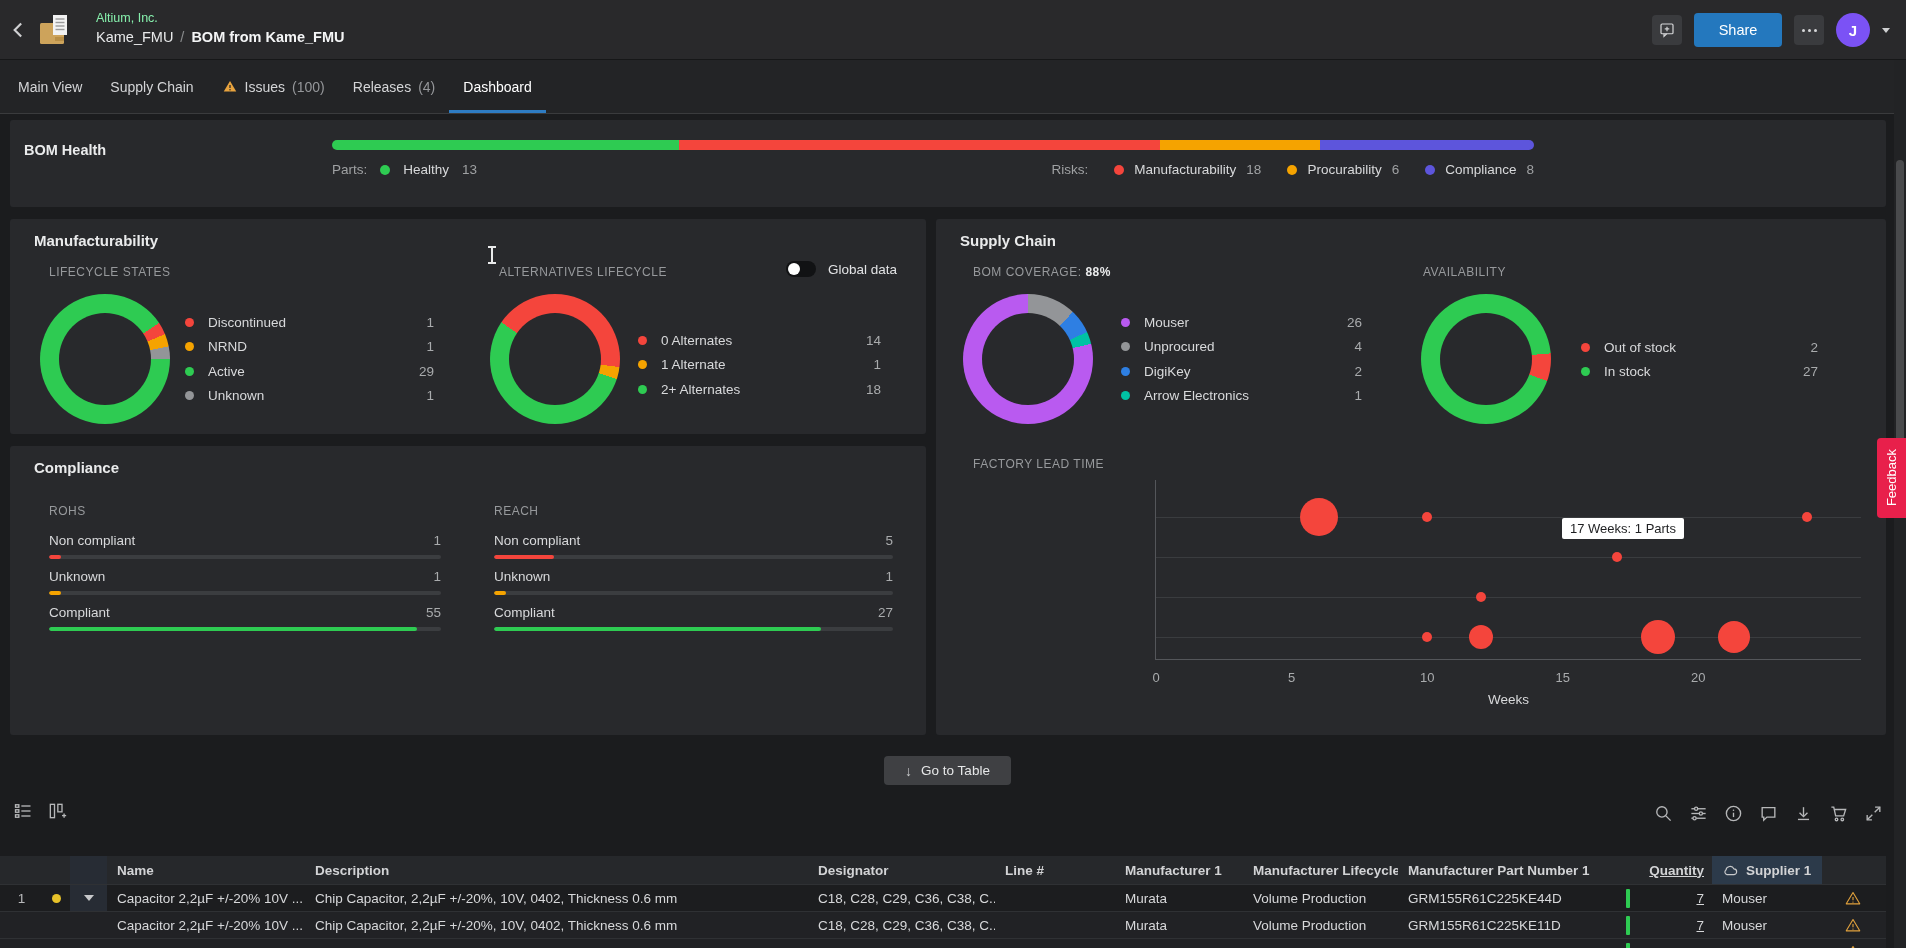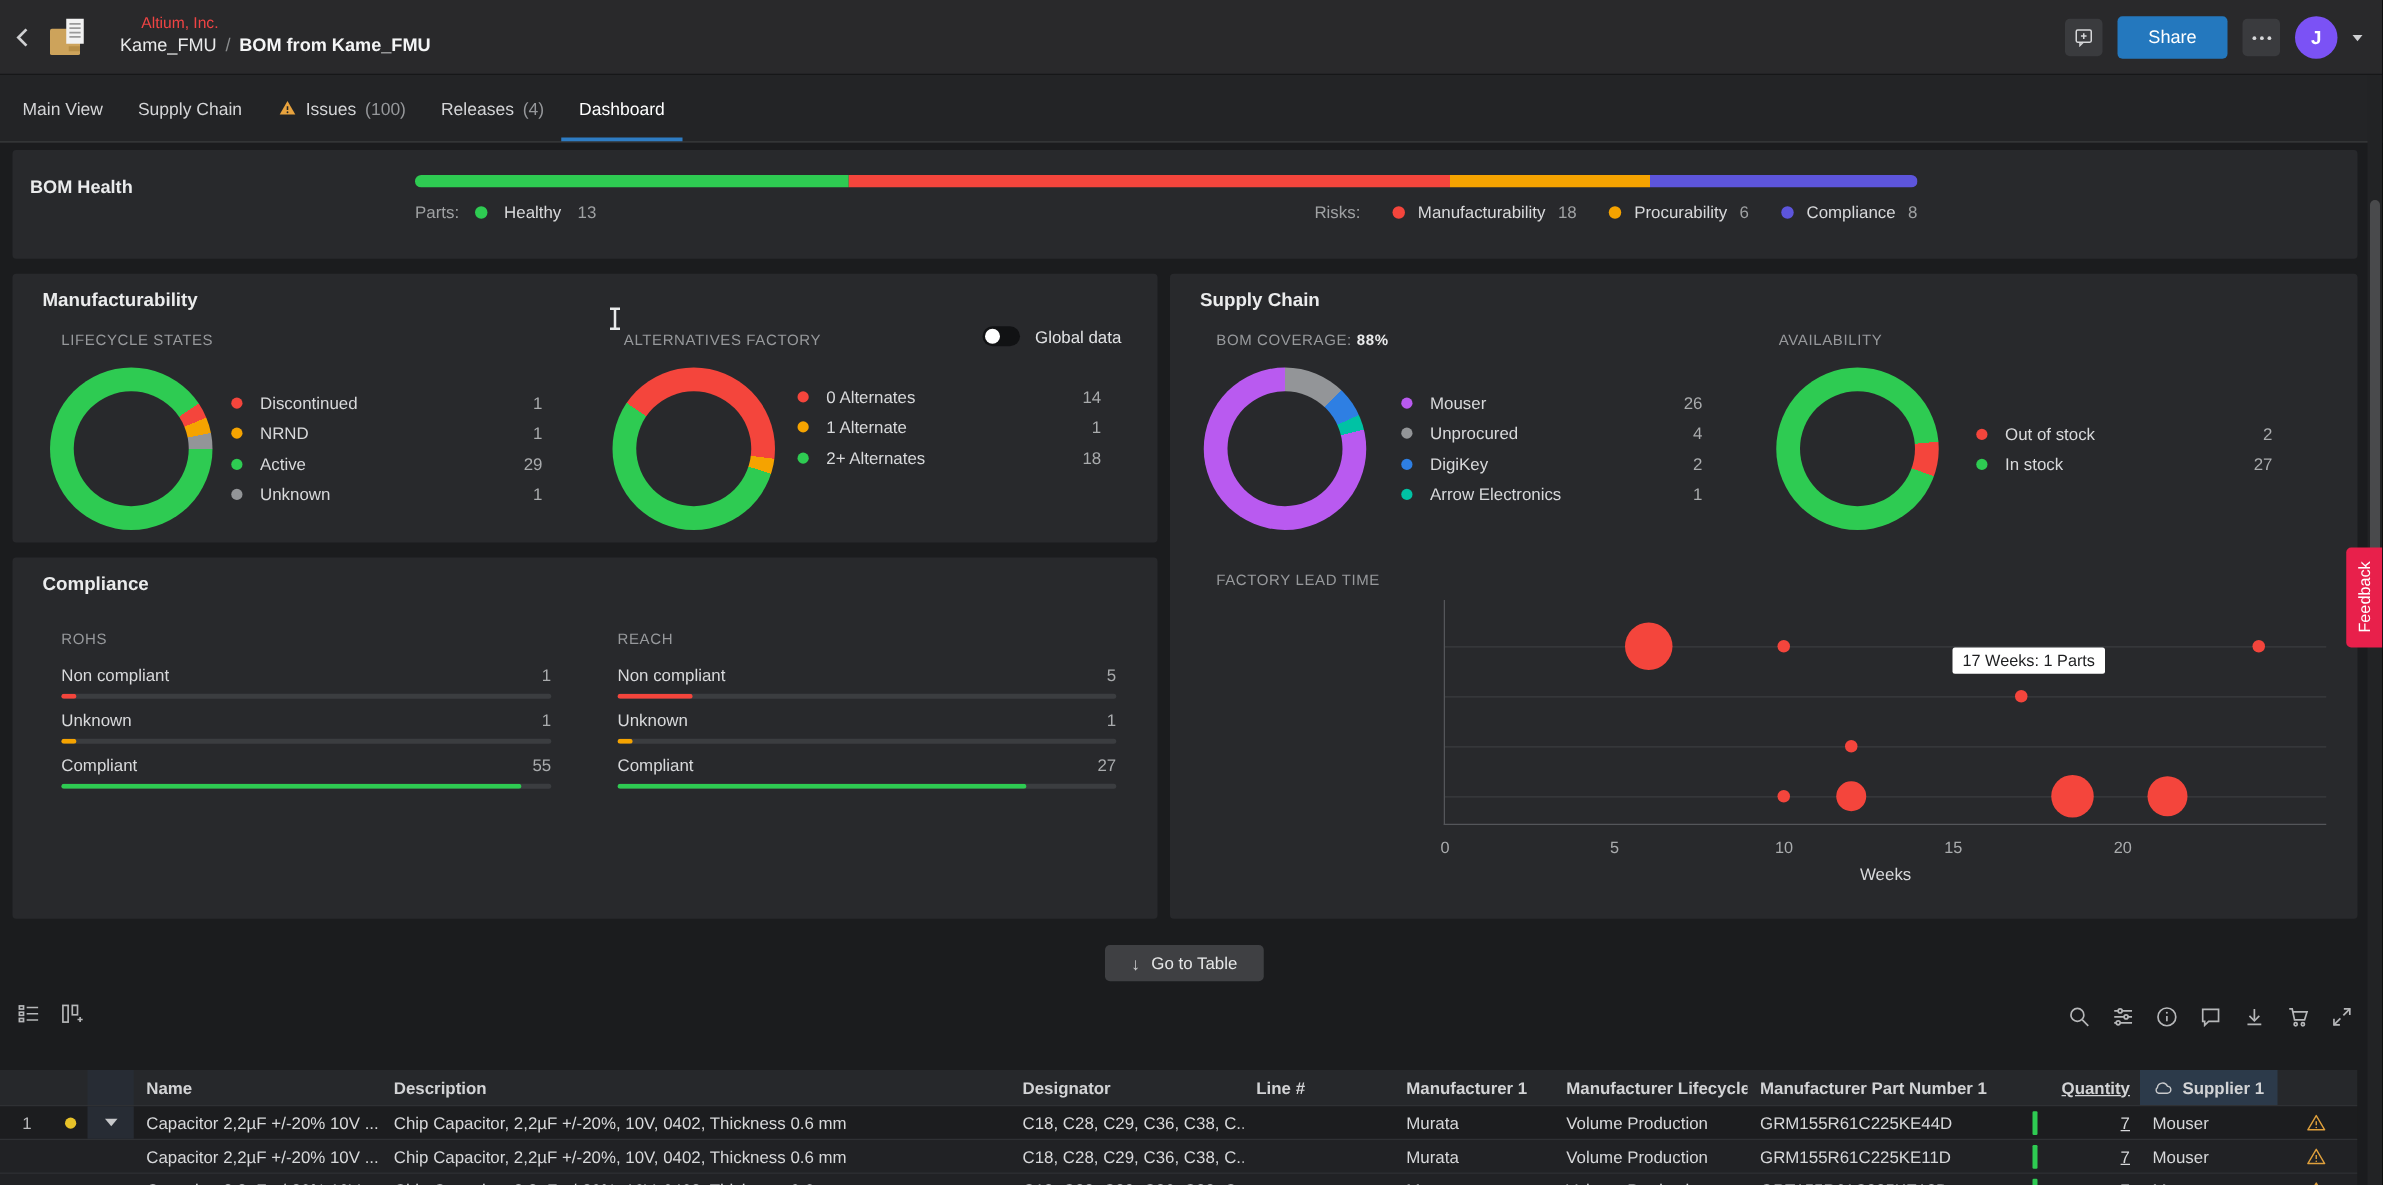--- a/index.html
+++ b/index.html
@@ -5,21 +5,21 @@
   * { margin:0; padding:0; box-sizing:border-box; }
   html,body { background:#000; }
   body { font-family:"Liberation Sans", sans-serif; }
   .screen { position:relative; width:1906px; height:948px; background:#1B1C1E; overflow:hidden; color:#D8D9DB; font-size:13.5px; }
 
   
   .topbar { position:absolute; left:0; top:0; width:100%; height:60px; background:#29292B; border-bottom:1px solid #161718; }
   .back-btn { position:absolute; left:6px; top:17px; width:26px; height:26px; background:none; border:none; cursor:pointer; }
   .doc-icon { position:absolute; left:38px; top:13px; }
   .crumbs { position:absolute; left:96px; top:11px; }
-  .crumb-company { font-size:12.5px; color:#ef4444;margin-left:17px; }
+  .crumb-company { font-size:12.5px; color:#86efac; }
   .crumb-row { margin-top:4px; font-size:14.5px; color:#E8E9EA; }
   .crumb-sep { color:#8A8C8E; margin:0 7px; }
   .crumb-title { font-weight:700; color:#F4F5F6; }
   .topbar-right { position:absolute; right:16px; top:0; height:60px; display:flex; align-items:center; gap:12px; }
   .icon-btn { width:30px; height:30px; background:#3A3B3E; border:none; border-radius:4px; display:flex; align-items:center; justify-content:center; cursor:pointer; }
   .share-btn { min-width:88px; height:34px; background:#2478BE; color:#FFF; font-size:14.5px; font-family:inherit; border:none; border-radius:4px; cursor:pointer; padding:0 20px; }
   .dots { display:flex; gap:3px; }
   .dots i { width:3px; height:3px; border-radius:50%; background:#D6D7D9; }
   .avatar { width:34px; height:34px; border-radius:50%; background:#7B52F5; color:#FFF; font-size:15px; font-weight:700; display:flex; align-items:center; justify-content:center; cursor:pointer; }
   .caret-down { width:0; height:0; border-left:4px solid transparent; border-right:4px solid transparent; border-top:5px solid #CFD0D2; }
@@ -262,25 +262,25 @@
           <span class="legend-dot" style="background: rgb(46, 203, 82);"></span>
           <span class="legend-label">Active</span>
           <span class="legend-value">29</span>
         </div>
       <div class="legend-row">
           <span class="legend-dot" style="background: rgb(147, 149, 152);"></span>
           <span class="legend-label">Unknown</span>
           <span class="legend-value">1</span>
         </div>
     </div>
-    <div class="section-label" style="left:489px; top:46px;">ALTERNATIVES FACTORY</div>
+    <div class="section-label" style="left:489px; top:46px;">ALTERNATIVES LIFECYCLE</div>
     <div class="donut" style="left: 480px; top: 75px; background: conic-gradient(from 108deg, rgb(46, 203, 82) 0deg, rgb(46, 203, 82) 196.364deg, rgb(244, 69, 60) 196.364deg, rgb(244, 69, 60) 349.091deg, rgb(245, 163, 0) 349.091deg, rgb(245, 163, 0) 360deg);">
         <div class="hole"></div>
       </div>
-    <div class="legend" style="left:628px; top:86px; width:243px;">
+    <div class="legend" style="left:628px; top:109px; width:243px;">
       <div class="legend-row">
           <span class="legend-dot" style="background: rgb(244, 69, 60);"></span>
           <span class="legend-label">0 Alternates</span>
           <span class="legend-value">14</span>
         </div>
       <div class="legend-row">
           <span class="legend-dot" style="background: rgb(245, 163, 0);"></span>
           <span class="legend-label">1 Alternate</span>
           <span class="legend-value">1</span>
         </div>

